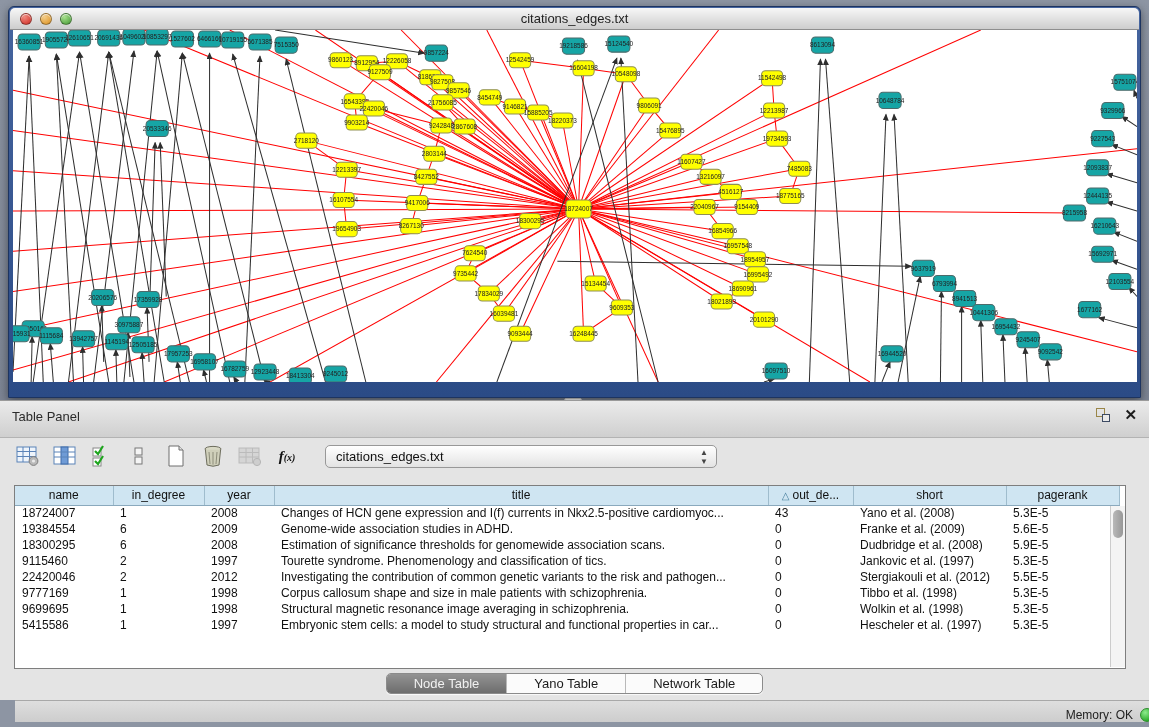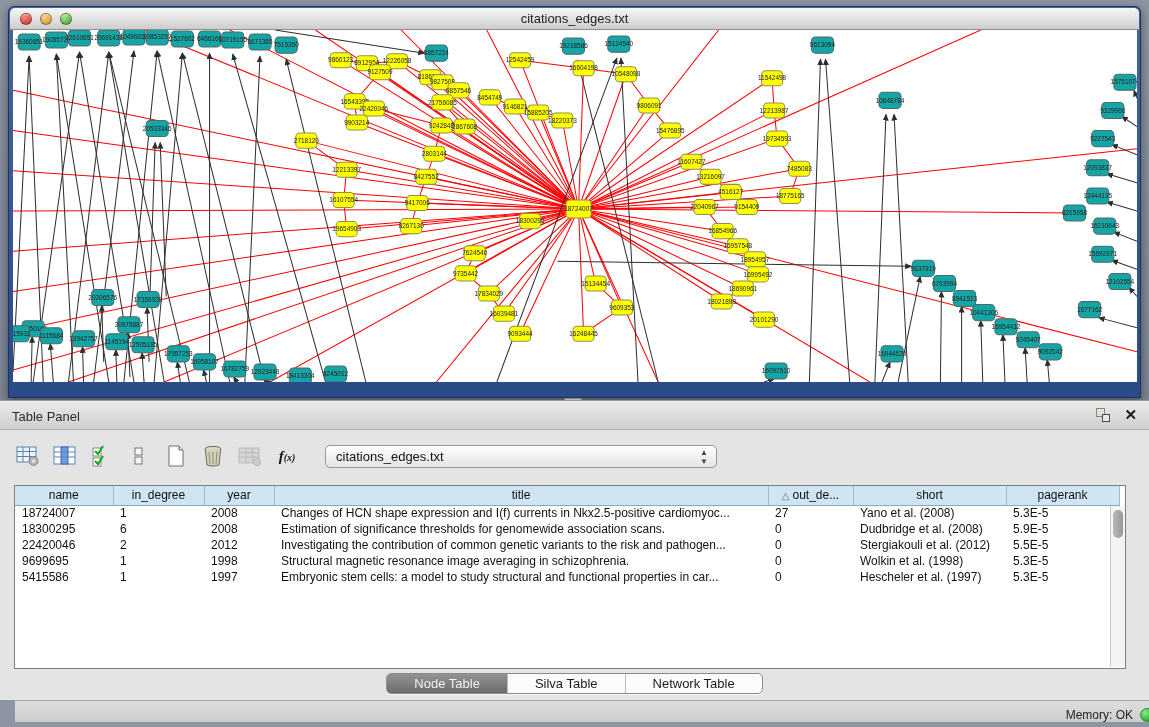--- a/index.html
+++ b/index.html
@@ -28,21 +28,21 @@
   .red-edge   { stroke:#ff0000; stroke-width:1; fill:none; }
   .black-edge { stroke:#2e2e2e; stroke-width:1; fill:none; }
   .node-label { font-size:6.4px; fill:#222; text-anchor:middle;
      font-family:"Liberation Sans",sans-serif; }
   .splitter-handle { position:absolute; left:564px; top:398px; width:18px; height:5px;
      background:#b8b8b8; border:1px solid #8f8f8f; border-radius:2px; }
 
   
   .table-panel { position:absolute; top:400px; left:0; width:1149px; height:300px;
      background:#e4e4e4; }
-  .panel-header { position:absolute; top:0; left:0; right:0; height:30px;
+  .panel-header { position:absolute; top:0; left:0; right:0; height:38px;
      background:linear-gradient(#ebebeb,#cfcfcf);
      border-top:1px solid #9a9a9a; border-bottom:1px solid #b3b3b3; }
   .panel-title { position:absolute; left:12px; top:0; height:31px; line-height:31px;
      font-size:13px; color:#2b2b2b; }
   .panel-header-icons { position:absolute; right:12px; top:7px; display:flex; gap:14px; align-items:center; }
   .float-icon { width:14px; height:14px; position:relative; cursor:default; }
   .float-icon .sq1 { position:absolute; left:0; top:0; width:9px; height:9px; border:1.5px solid #9a8648; }
   .float-icon .sq2 { position:absolute; right:0; bottom:0; width:8px; height:8px;
      border:1.5px solid #3c4a63; background:#e9e9e9; }
   .close-icon { font-size:15px; font-weight:bold; color:#1c1c1c; line-height:14px; cursor:default; }
@@ -622,42 +622,69 @@
           </th>
           <th>short</th>
           <th>pagerank</th>
         </tr>
       </thead>
       <tbody>
           <tr>
             <td>18724007</td>
             <td>1</td>
             <td>2008</td>
-            <td>Changes of HCN shape expression and I(f) currents in Nkx2.5-positive cardiomyoc...</td>
-            <td>27</td>
+            <td>Changes of HCN gene expression and I(f) currents in Nkx2.5-positive cardiomyoc...</td>
+            <td>43</td>
             <td>Yano et al. (2008)</td>
             <td>5.3E-5</td>
+          </tr>
+          <tr>
+            <td>19384554</td>
+            <td>6</td>
+            <td>2009</td>
+            <td>Genome-wide association studies in ADHD.</td>
+            <td>0</td>
+            <td>Franke et al. (2009)</td>
+            <td>5.6E-5</td>
           </tr>
           <tr>
             <td>18300295</td>
             <td>6</td>
             <td>2008</td>
             <td>Estimation of significance thresholds for genomewide association scans.</td>
             <td>0</td>
             <td>Dudbridge et al. (2008)</td>
             <td>5.9E-5</td>
           </tr>
           <tr>
+            <td>9115460</td>
+            <td>2</td>
+            <td>1997</td>
+            <td>Tourette syndrome. Phenomenology and classification of tics.</td>
+            <td>0</td>
+            <td>Jankovic et al. (1997)</td>
+            <td>5.3E-5</td>
+          </tr>
+          <tr>
             <td>22420046</td>
             <td>2</td>
             <td>2012</td>
             <td>Investigating the contribution of common genetic variants to the risk and pathogen...</td>
             <td>0</td>
             <td>Stergiakouli et al. (2012)</td>
             <td>5.5E-5</td>
+          </tr>
+          <tr>
+            <td>9777169</td>
+            <td>1</td>
+            <td>1998</td>
+            <td>Corpus callosum shape and size in male patients with schizophrenia.</td>
+            <td>0</td>
+            <td>Tibbo et al. (1998)</td>
+            <td>5.3E-5</td>
           </tr>
           <tr>
             <td>9699695</td>
             <td>1</td>
             <td>1998</td>
             <td>Structural magnetic resonance image averaging in schizophrenia.</td>
             <td>0</td>
             <td>Wolkin et al. (1998)</td>
             <td>5.3E-5</td>
           </tr>
@@ -673,21 +700,21 @@
         </tbody>
     </table>
     <div class="vscroll">
       <div class="thumb"></div>
     </div>
   </div>
 
   <div class="tabs-row">
     <div class="tabs">
       <div class="tab sel">Node Table</div>
-      <div class="tab">Silva Table</div>
+      <div class="tab">Yano Table</div>
       <div class="tab">Network Table</div>
     </div>
   </div>
 </div>
 
 <div class="status-bar">
   <div class="status-right">
     <span>Memory: OK</span>
     <span class="mem-dot"></span>
   </div>

